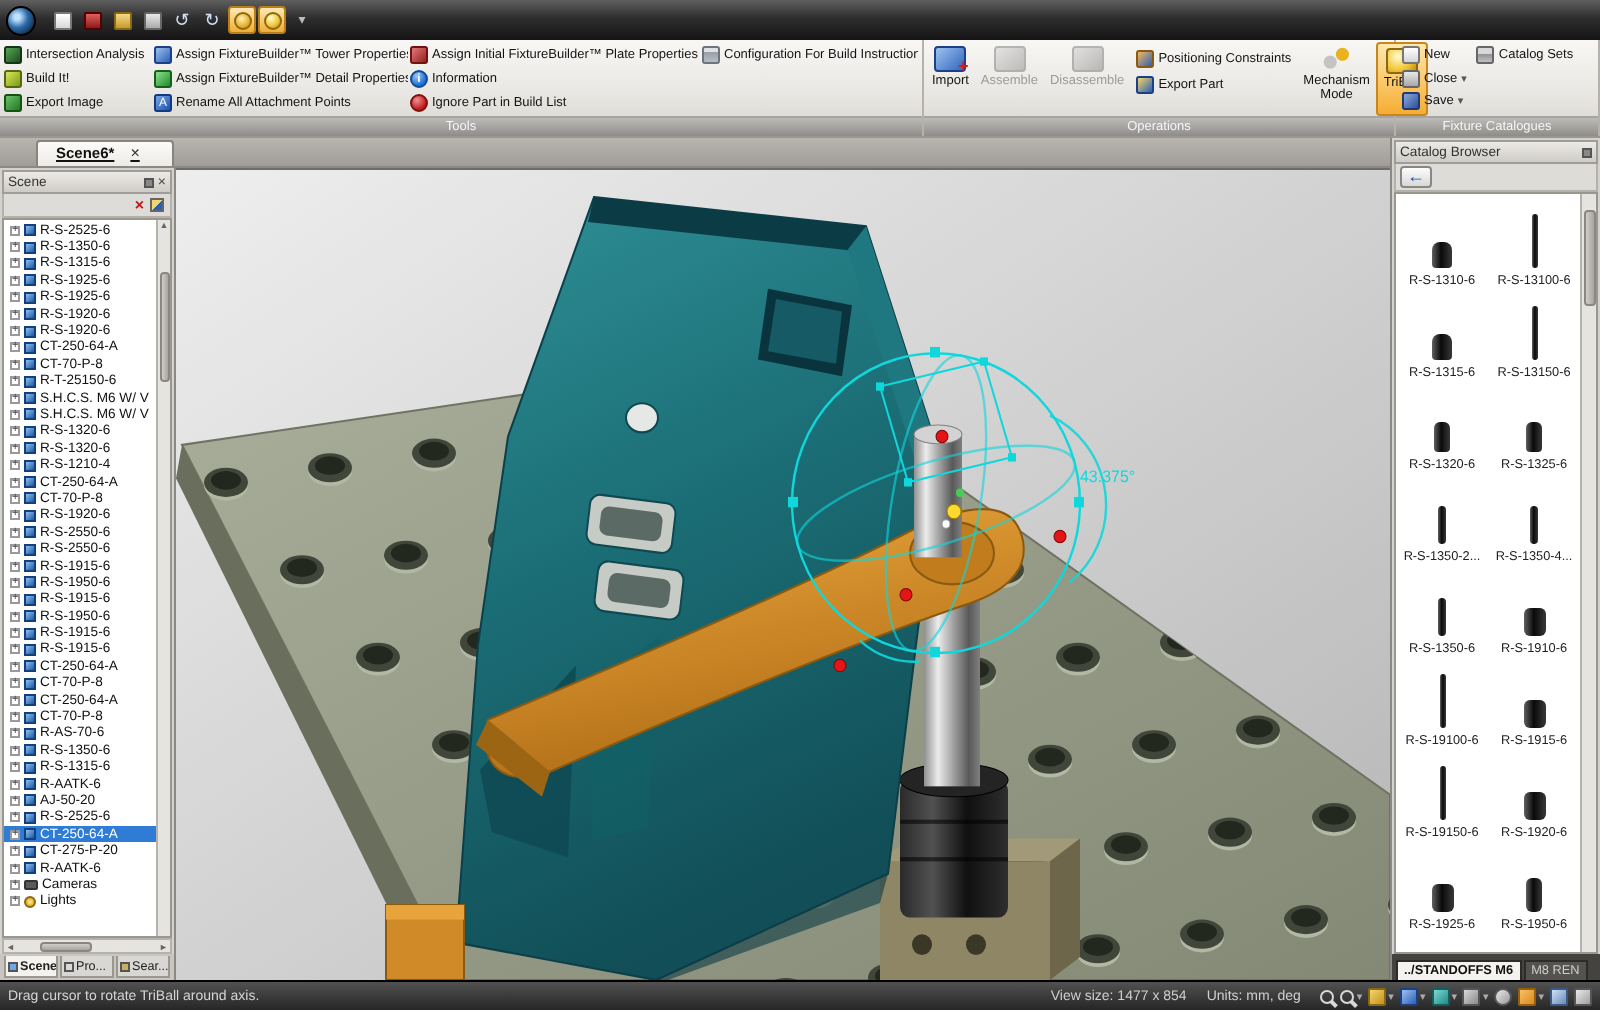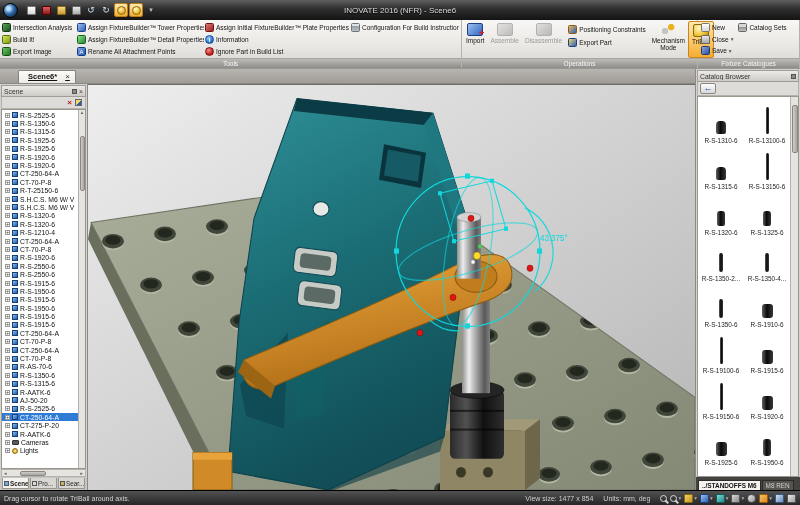--- a/index.html
+++ b/index.html
@@ -86,21 +86,21 @@
   .ic-catalog-save-icon{background:linear-gradient(135deg,#8fa8d8,#2a4f9e);border:1px solid #1b3a76;}
   .ic-catalog-sets-icon{background:linear-gradient(#d8d8d8 40%,#909090 41%,#c0c0c0);border:1px solid #666;}
 
   
   .client{flex:1;display:flex;min-height:0;}
   .left-col{width:695px;display:flex;flex-direction:column;min-height:0;}
   .doc-strip{height:15px;background:linear-gradient(#b8b5b0,#a09d98);display:flex;align-items:flex-end;
              padding-left:18px;border-bottom:1px solid #8c8984;flex:none;}
   .doc-tab{background:linear-gradient(#fcfbf9,#edebe7);border:1px solid #87847f;border-bottom:none;
            border-radius:2px 2px 0 0;font-size:7.5px;font-weight:bold;color:#111;
-           padding:1px 5px 2px 9px;display:flex;gap:8px;align-items:center;text-decoration:underline;}
+           padding:1px 16px 2px 9px;display:flex;gap:8px;align-items:center;text-decoration:underline;}
   .doc-close{font-size:8px;font-weight:normal;color:#333;}
   .work{flex:1;display:flex;min-height:0;}
 
   
   .scene-panel{width:88px;background:#d4d2ce;border-right:1px solid #8c8984;display:flex;flex-direction:column;min-height:0;flex:none;}
   .panel-header{height:12px;background:linear-gradient(#eceae6,#cfccc7);border:1px solid #a09d98;margin:1px 1px 0;
                 display:flex;align-items:center;padding:0 2px;font-size:6.8px;color:#333;flex:none;gap:2px;}
   .panel-header .ph-title{flex:1;overflow:hidden;white-space:nowrap;}
   .pin-icon{width:5px;height:5px;background:#888;border:1px solid #555;flex:none;}
   .x-icon{font-size:7px;color:#444;line-height:1;}
@@ -182,21 +182,20 @@
   .s-pointer-icon{background:linear-gradient(135deg,#e8e8e8,#a0a0a0);border:1px solid #555;}
   .sb-caret{font-size:5.5px;color:#aaa;}
 </style>
 </head>
 <body>
 
 <div id="app">
 
   <div class="titlebar">
     <span class="app-logo"></span>
-    <span class="win-title">INOVATE 2016 (NFR) - Scene6</span>
     <span class="qat" id="qat">
         <span class="qat-btn">
           <span class="qicn q-new-icon"></span>
         </span>
         <span class="qat-btn">
           <span class="qicn q-save-icon"></span>
         </span>
         <span class="qat-btn">
           <span class="qicn q-open-icon"></span>
         </span>

